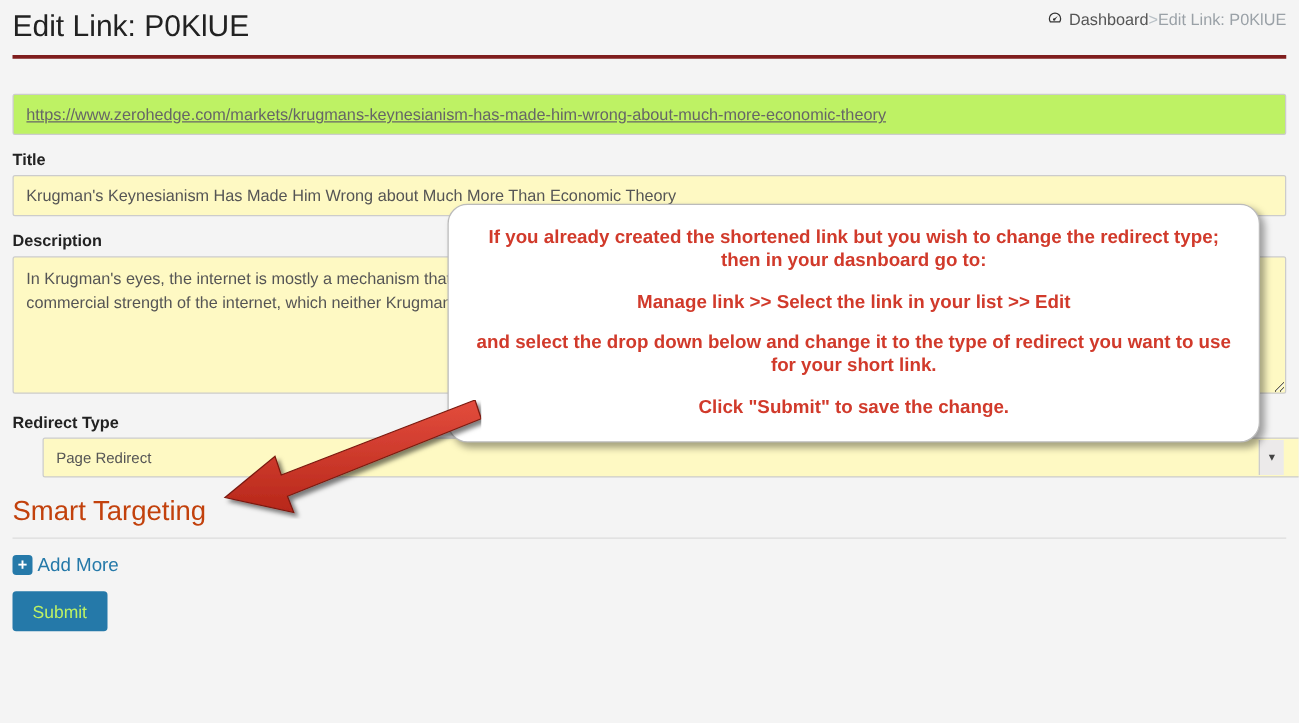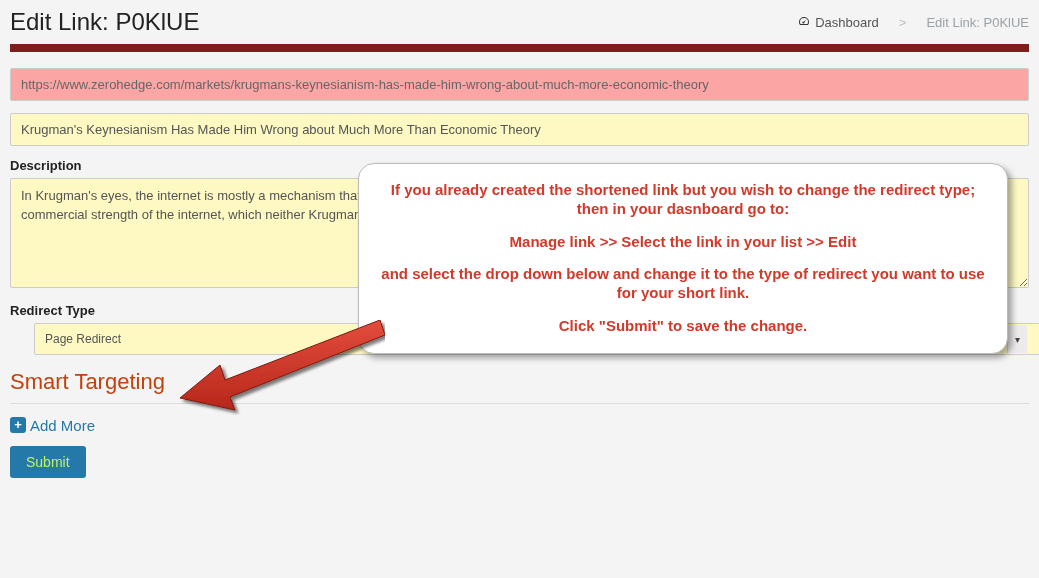--- a/index.html
+++ b/index.html
@@ -12,37 +12,37 @@
   .page {
     width: 1039px;
     height: 578px;
     background: #f4f4f4;
     padding: 8px 10px 10px 10px;
     position: relative;
     overflow: hidden;
   }
   .page-header {
     display: flex;
-    align-items: center;
+    align-items: flex-start;
     justify-content: space-between;
-    border-bottom: 8px solid #7f1d1d;
+    border-bottom: 3px solid #7f1d1d;
     padding-bottom: 8px;
-    margin-bottom: 16px;
+    margin-bottom: 28px;
   }
   .page-title {
     font-size: 24px;
     font-weight: 500;
     color: #222;
   }
   .breadcrumb {
     font-size: 13px;
     color: #9aa1a7;
     display: flex;
     align-items: center;
-    gap: 20px;
+    gap: 0;
   }
   .breadcrumb .sep { color: #b8c0c6; }
   .breadcrumb .dash-link {
     color: #555;
     display: inline-flex;
     align-items: center;
     gap: 4px;
   }
   .breadcrumb .current { color: #9aa1a7; }
   .form-group { margin-bottom: 12px; }
@@ -57,22 +57,23 @@
     width: 100%;
     font-size: 13px;
     color: #555;
     background: #fef9c3;
     border: 1px solid #ccc;
     padding: 8px 10px;
     font-family: inherit;
     border-radius: 2px;
   }
   .form-control[disabled] {
-    background: #fca5a5;
+    background: #bef264;
     color: #666;
+    text-decoration: underline;
   }
   textarea.form-control {
     resize: vertical;
     height: 110px;
     line-height: 1.45;
   }
   .select-wrap {
     position: relative;
   }
   select.form-control {
@@ -182,20 +183,21 @@
       <span class="sep">&gt;</span>
       <span class="current">Edit Link: P0KlUE</span>
     </div>
   </div>
 
   <div class="form-group">
     <input class="form-control" type="text" disabled="" value="https://www.zerohedge.com/markets/krugmans-keynesianism-has-made-him-wrong-about-much-more-economic-theory" style="">
   </div>
 
   <div class="form-group">
+    <label class="form-label">Title</label>
     <input class="form-control" type="text" value="Krugman's Keynesianism Has Made Him Wrong about Much More Than Economic Theory" style="">
   </div>
 
   <div class="form-group">
     <label class="form-label">Description</label>
     <textarea class="form-control" style="">In Krugman's eyes, the internet is mostly a mechanism that permits us to send frivolous messages to each other but doesn't fundamentally change anything. Yet what is the commercial strength of the internet, which neither Krugman nor many other people at the time recognized?</textarea>
   </div>
 
   <div class="form-group">
     <label class="form-label">Redirect Type</label>

